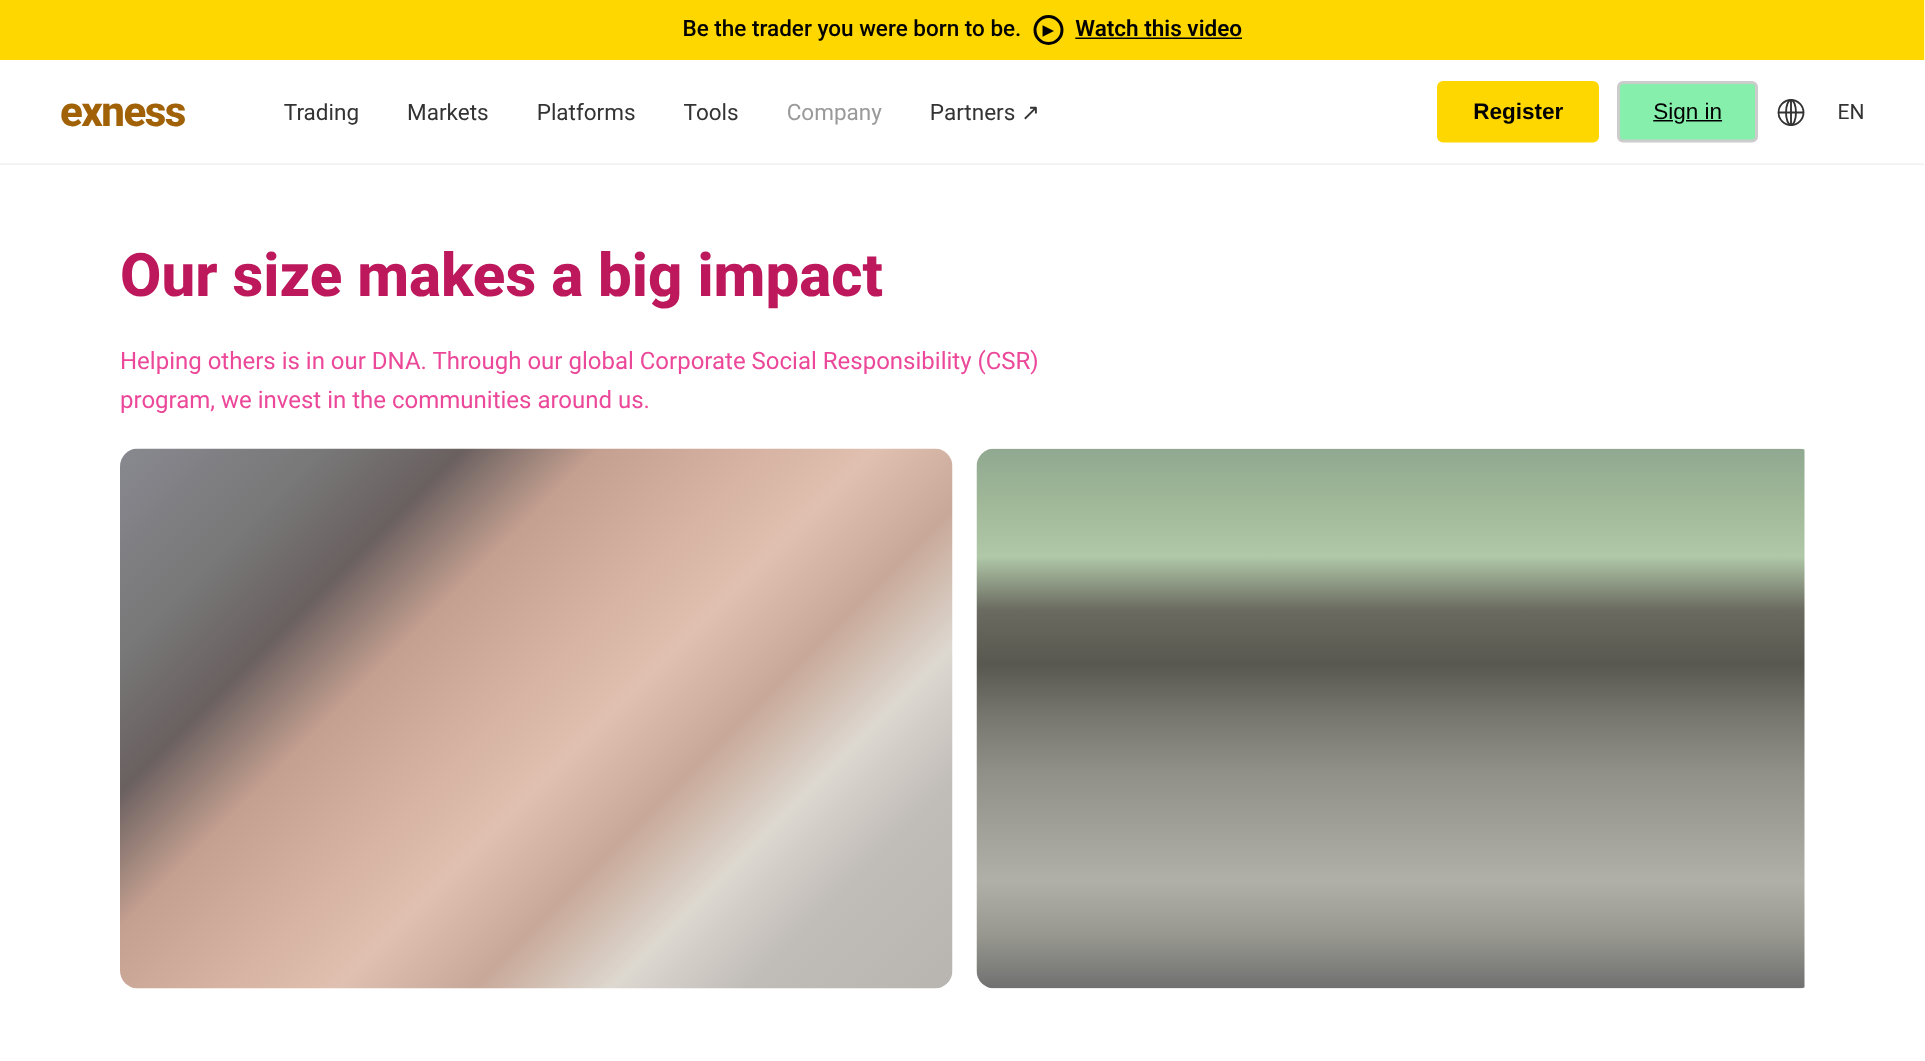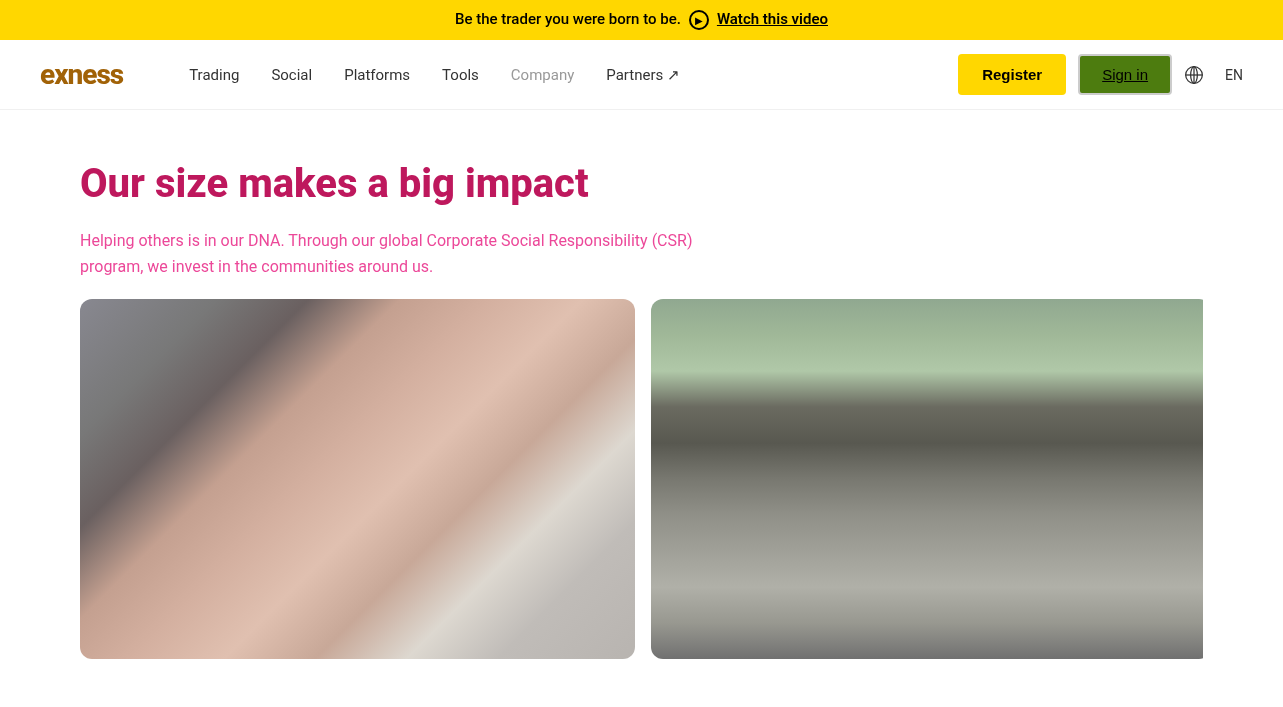--- a/index.html
+++ b/index.html
@@ -72,21 +72,21 @@
       background: #FFD700;
       color: #000;
       border: none;
       padding: 12px 24px;
       font-size: 15px;
       font-weight: 600;
       border-radius: 4px;
       cursor: pointer;
     }
     .btn-signin {
-      background: #4d7c0f;
+      background: #86efac;
       color: #000;
       border: 2px solid #ccc;
       padding: 10px 22px;
       font-size: 15px;
       font-weight: 500;
       border-radius: 4px;
       cursor: pointer;
       text-decoration: underline;
     }
     .lang-selector {
@@ -168,21 +168,21 @@
   <span class="play-icon">▶</span>
   <a style="color:#000;font-weight:600;text-decoration:underline;cursor:pointer;">Watch this video</a>
 </div>
 
 <header class="header">
   <a class="logo">
     <span>exness</span>
   </a>
   <nav class="nav">
     <a class="nav-item">Trading</a>
-    <a class="nav-item">Social</a>
+    <a class="nav-item">Markets</a>
     <a class="nav-item">Platforms</a>
     <a class="nav-item">Tools</a>
     <a class="nav-item muted">Company</a>
     <a class="nav-item">Partners ↗</a>
   </nav>
   <div class="header-right">
     <button class="btn-register">Register</button>
     <button class="btn-signin">Sign in</button>
     <div class="lang-selector">
       <svg class="globe-icon" viewBox="0 0 24 24" fill="none" stroke="#333" stroke-width="1.5">

